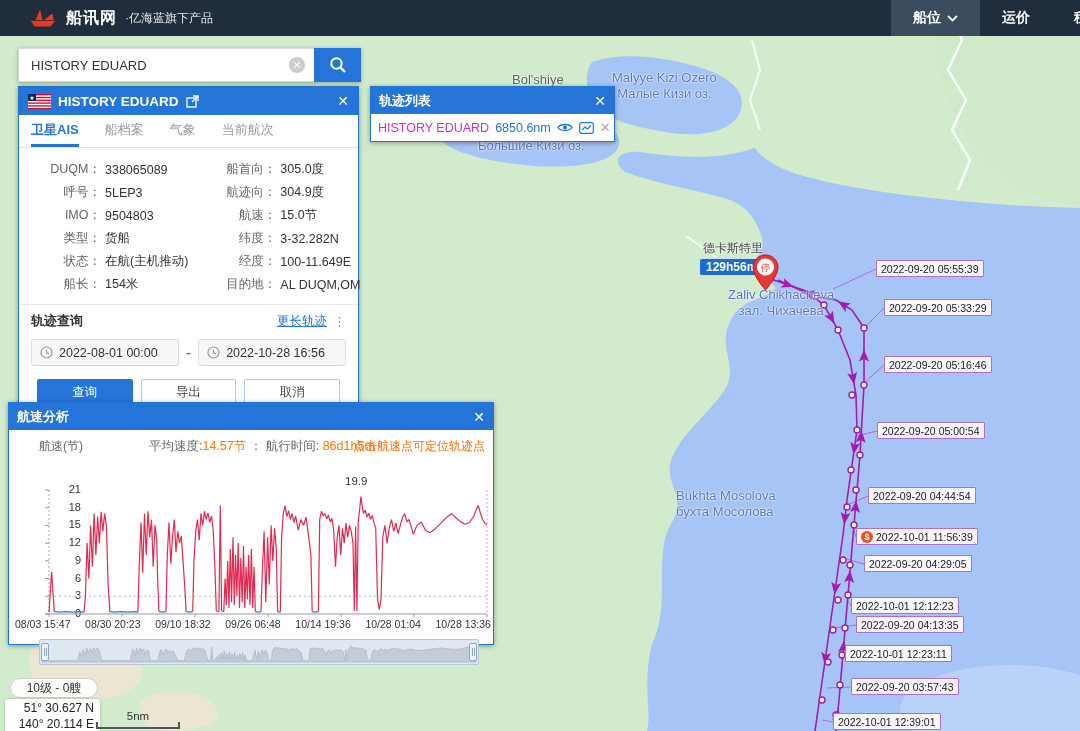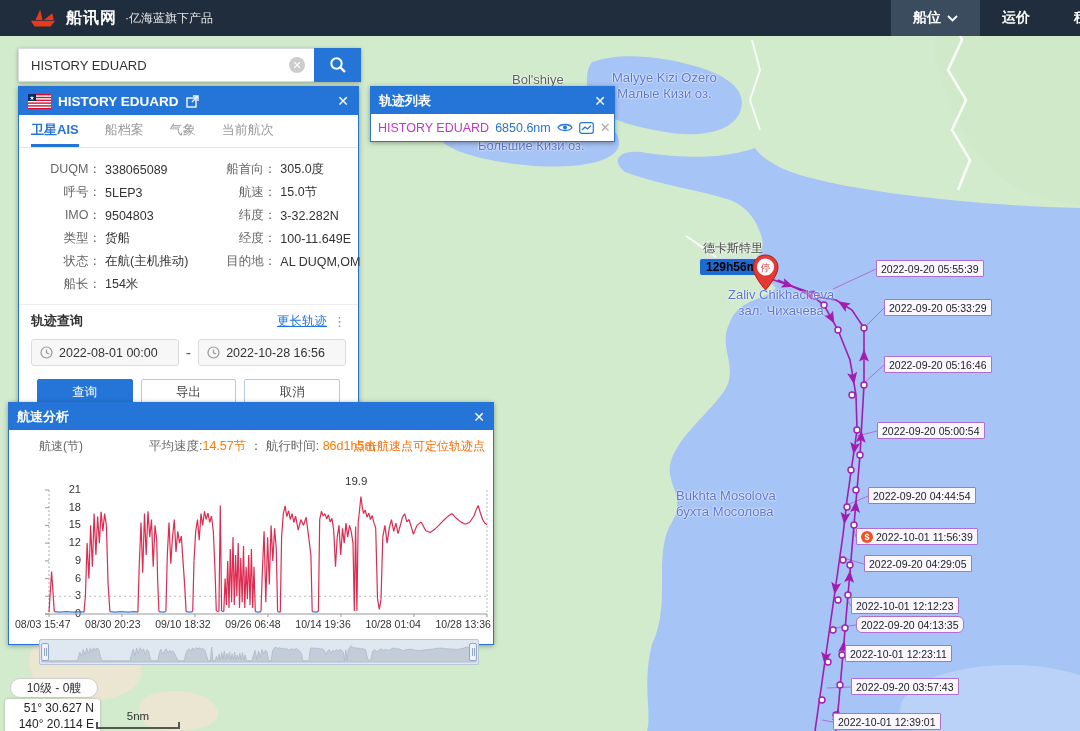--- a/index.html
+++ b/index.html
@@ -14,21 +14,21 @@
   .topnav{position:absolute;right:0;top:0;height:36px;display:flex;align-items:stretch;}
   .nav-item{display:flex;align-items:center;gap:6px;padding:0 22px;font-size:14px;font-weight:bold;color:#fff;cursor:pointer;}
   .nav-item.active{background:#3b4c5f;}
   .nav-item.clipped{padding-right:0;margin-right:-8px;}
   
   .map-layer{position:absolute;inset:0;z-index:1;}
   .map-label{position:absolute;font-size:13px;color:#5b74d6;text-align:center;line-height:1.25;
              text-shadow:0 0 2px #fff,0 0 2px #fff;white-space:nowrap;z-index:3;}
   .map-label.town{color:#616161;}
   .dekastri{position:absolute;font-size:12px;color:#444;text-shadow:0 0 2px #fff,0 0 3px #fff;z-index:5;white-space:nowrap;}
-  .stop-badge{position:absolute;background:#1d6bd0;border:1px solid #cfe0f5;color:#000000;font-size:12px;font-weight:bold;
+  .stop-badge{position:absolute;background:#1d6bd0;border:1px solid #cfe0f5;color:#ffffff;font-size:12px;font-weight:bold;
               padding:1px 6px;border-radius:3px;z-index:6;white-space:nowrap;}
   .pin{position:absolute;z-index:6;}
   .ts-label{position:absolute;background:#f9f6ff;border:1px solid #b06fd0;color:#1c1c1c;font-size:10.5px;
             padding:0 4px;height:17px;display:flex;align-items:center;gap:3px;white-space:nowrap;z-index:4;border-radius:1px;}
   .ts-icon{display:inline-flex;width:12px;height:12px;border-radius:50%;background:#f4511e;color:#fff;
            font-size:9px;font-weight:bold;align-items:center;justify-content:center;}
   
   .panel{position:absolute;background:#fff;border:1px solid #2575d8;box-shadow:0 1px 5px rgba(0,0,0,.35);z-index:10;}
   .panel-head{height:27px;background:#2575d8;color:#fff;display:flex;align-items:center;padding:0 8px;font-size:13px;font-weight:bold;}
   .panel-close{margin-left:auto;color:#fff;font-size:14px;font-weight:normal;cursor:pointer;line-height:1;}
@@ -223,21 +223,21 @@
       <div class="ts-label" style="left: 856px; top: 528px;">
         <span class="ts-icon">$</span>
         <span>2022-10-01 11:56:39</span>
       </div>
       <div class="ts-label" style="left: 864px; top: 555px;">
         <span>2022-09-20 04:29:05</span>
       </div>
       <div class="ts-label" style="left: 851px; top: 597px;">
         <span>2022-10-01 12:12:23</span>
       </div>
-      <div class="ts-label" style="left: 856px; top: 616px; border-radius: 6px;">
+      <div class="ts-label" style="left: 856px; top: 616px;">
         <span>2022-09-20 04:13:35</span>
       </div>
       <div class="ts-label" style="left: 845px; top: 645px;">
         <span>2022-10-01 12:23:11</span>
       </div>
       <div class="ts-label" style="left: 851px; top: 678px;">
         <span>2022-09-20 03:57:43</span>
       </div>
       <div class="ts-label" style="left: 833px; top: 713px;">
         <span>2022-10-01 12:39:01</span>
@@ -332,20 +332,24 @@
           </div>
           <div class="frow">
             <span class="flabel">船长：</span>
             <span class="fvalue">154米</span>
           </div>
         </div>
       <div class="fcol right" id="fcol-right">
           <div class="frow">
             <span class="flabel">船首向：</span>
             <span class="fvalue">305.0度</span>
+          </div>
+          <div class="frow">
+            <span class="flabel">航迹向：</span>
+            <span class="fvalue">304.9度</span>
           </div>
           <div class="frow">
             <span class="flabel">航速：</span>
             <span class="fvalue">15.0节</span>
           </div>
           <div class="frow">
             <span class="flabel">纬度：</span>
             <span class="fvalue">3-32.282N</span>
           </div>
           <div class="frow">

